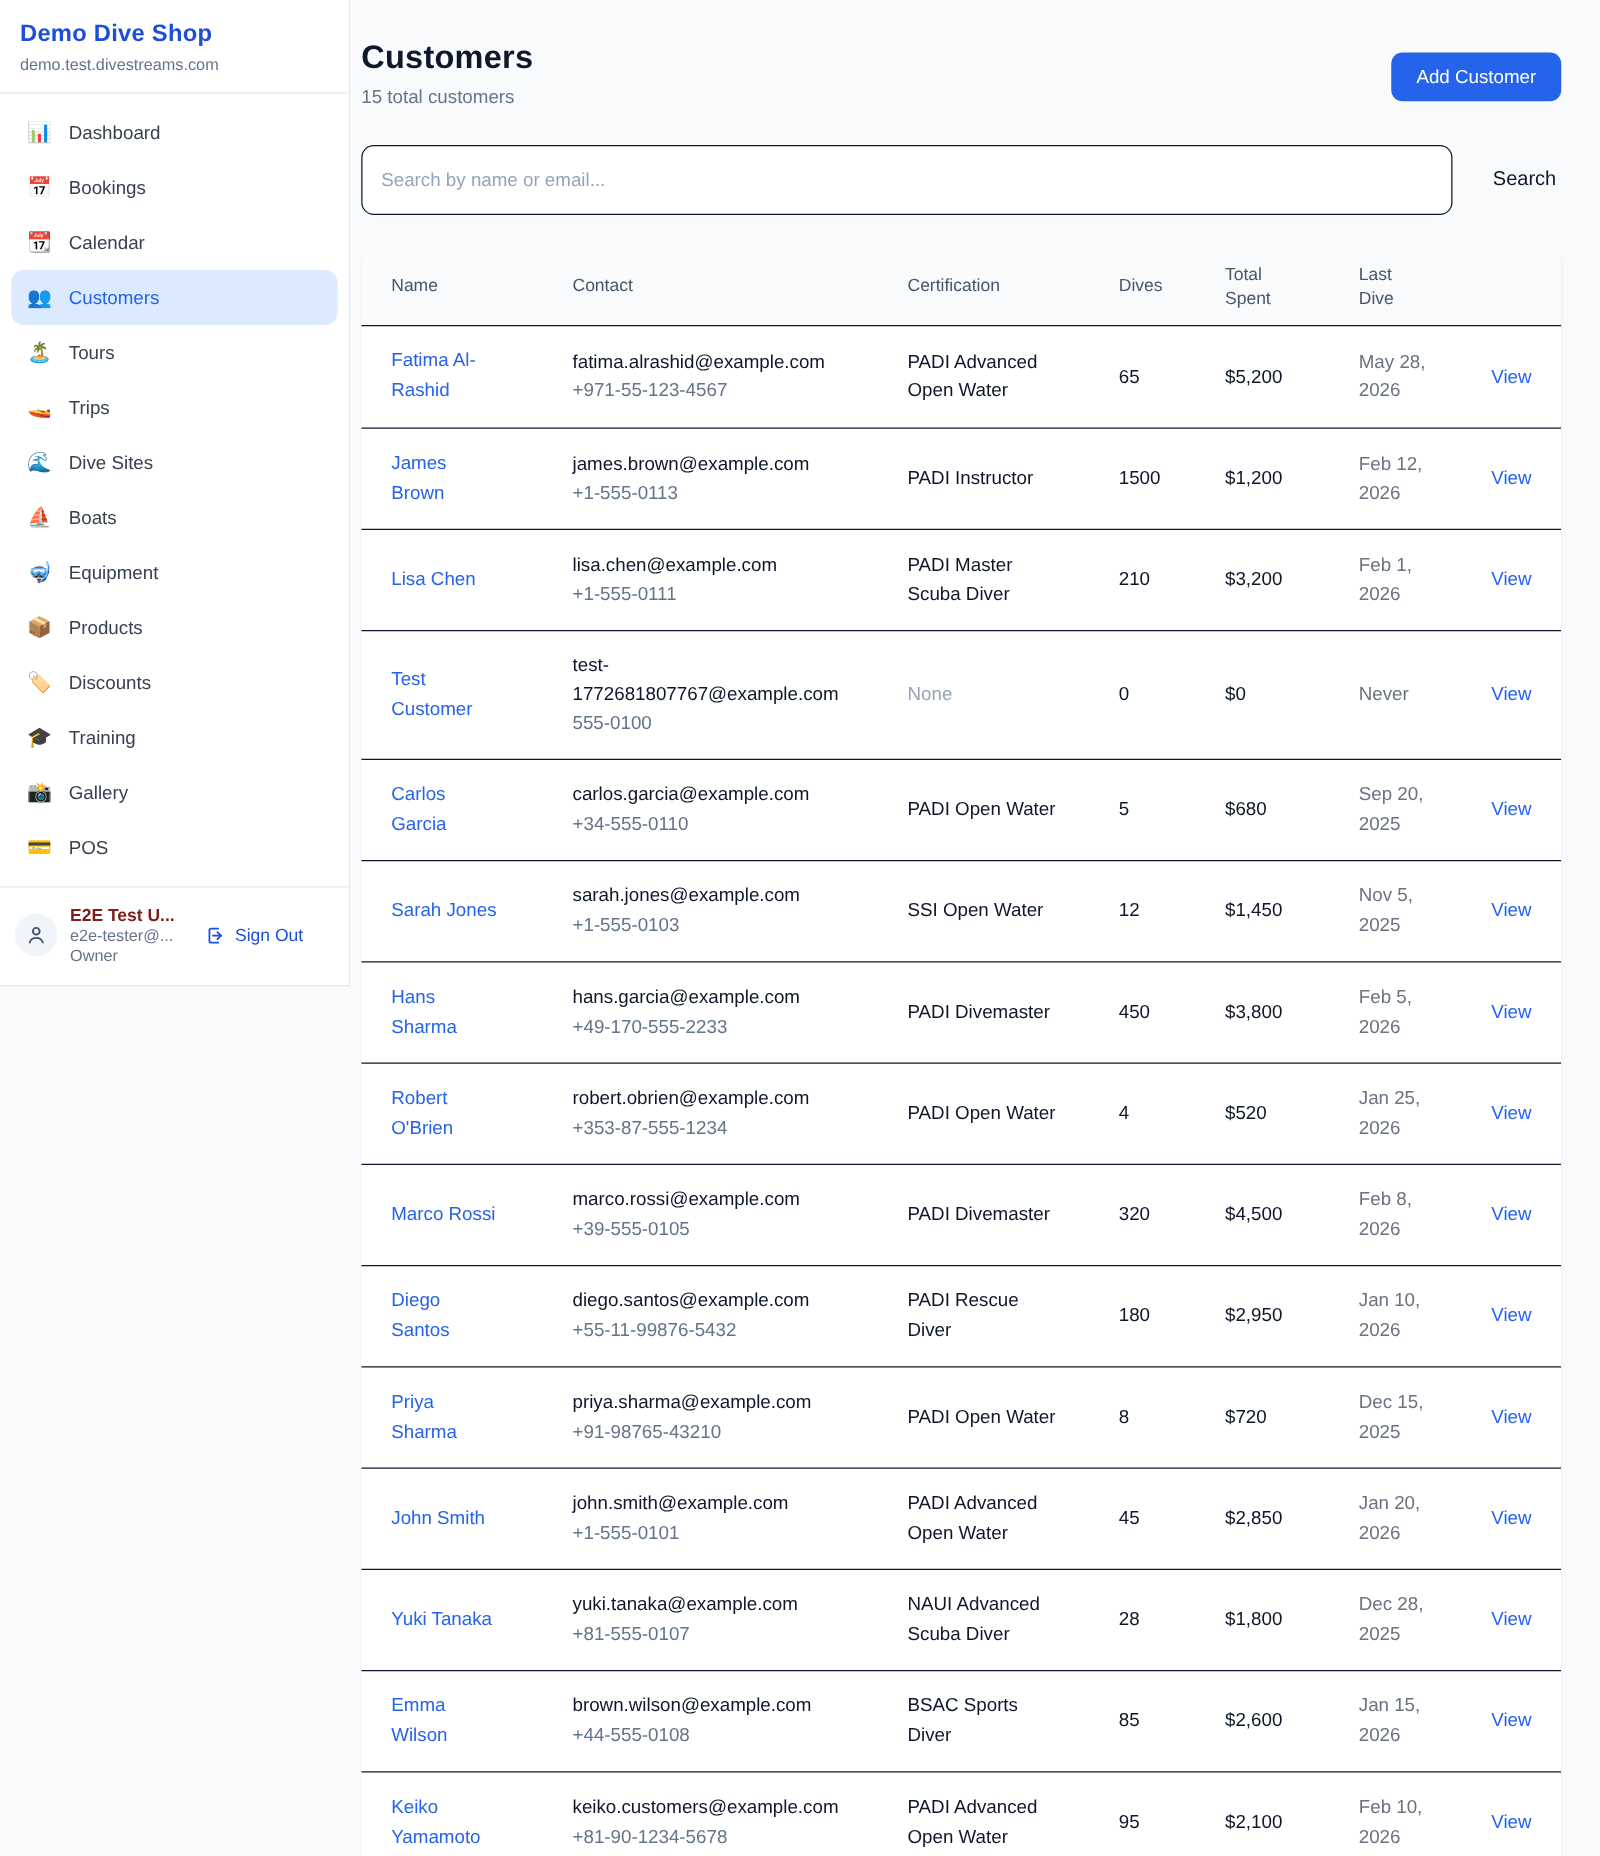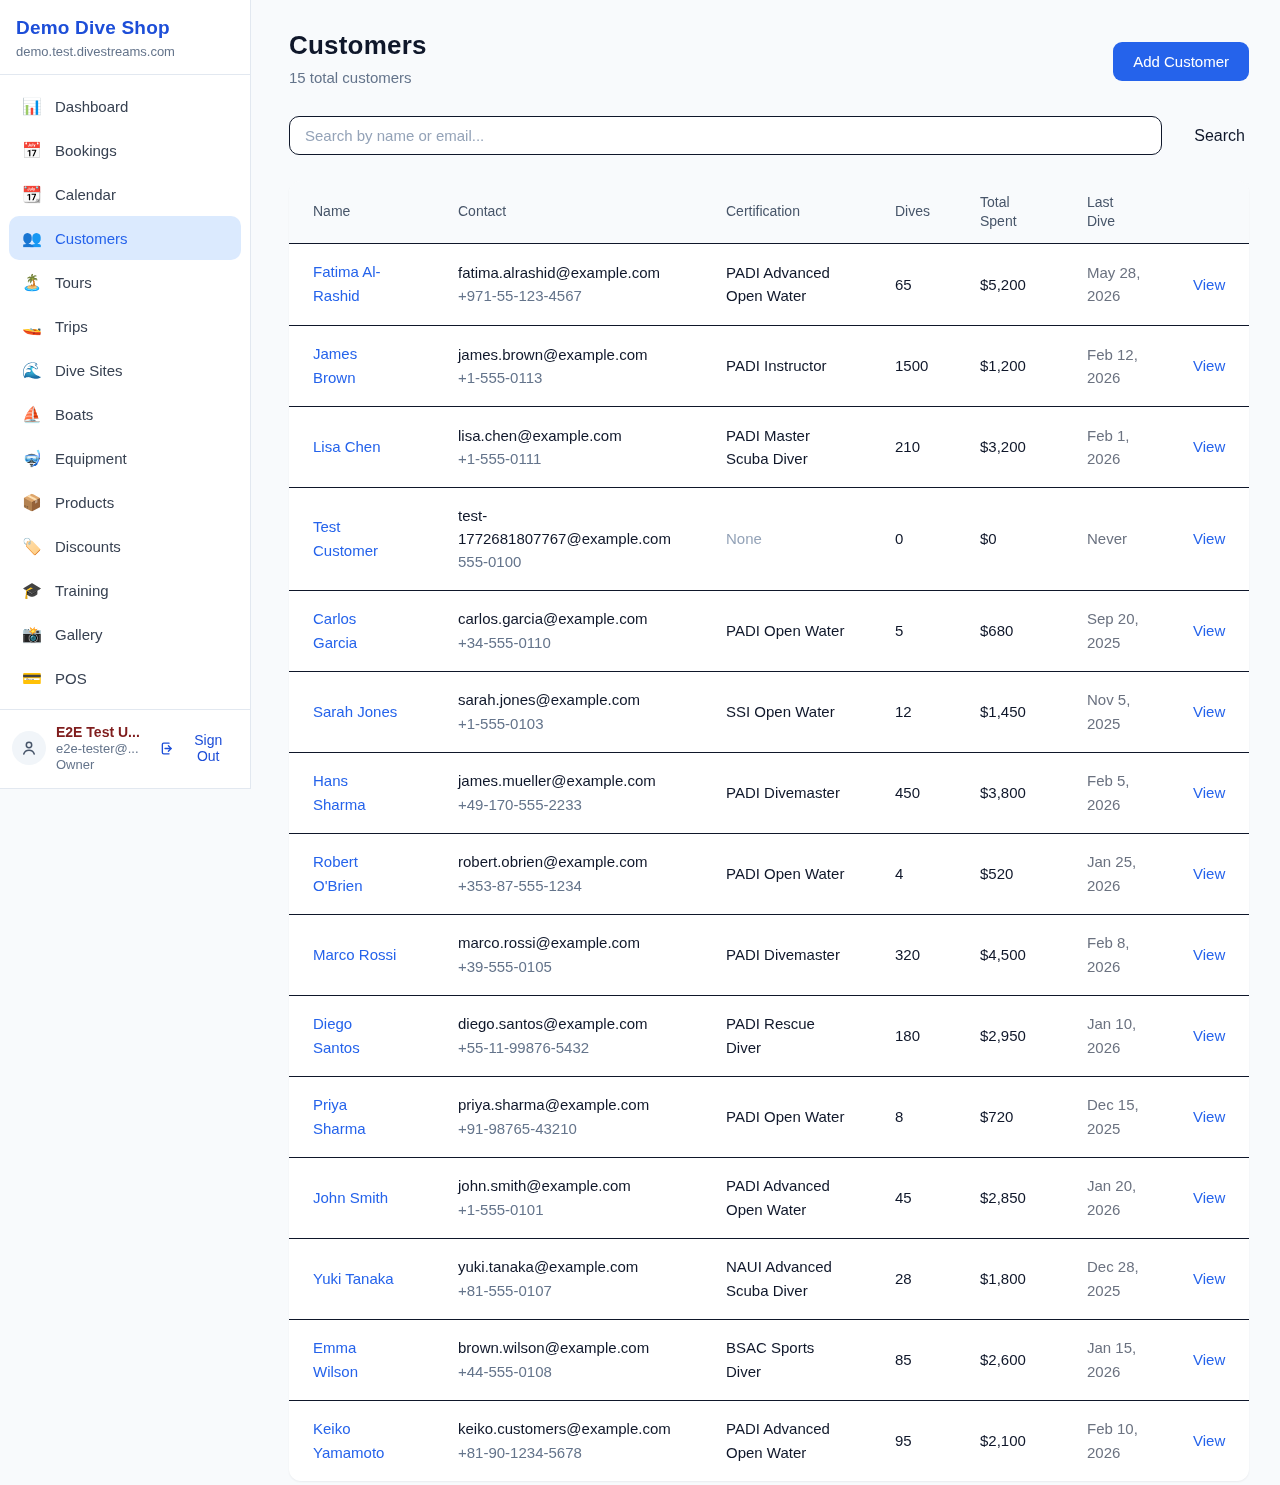--- a/index.html
+++ b/index.html
@@ -9,21 +9,21 @@
     background: #f8fafc;
     color: #0f172a;
     position: relative;
     overflow: hidden;
   }
 
   
   .sidebar {
     position: absolute;
     left: 0; top: 0;
-    width: 251px;
+    width: 280px;
     background: #ffffff;
     border-right: 1px solid #e2e8f0;
     border-bottom: 1px solid #e2e8f0;
   }
   .sidebar-header { padding: 17px 16px 15px 16px; border-bottom: 1px solid #e2e8f0; }
   .shop-name { color: #1d4ed8; font-size: 19px; font-weight: bold; letter-spacing: .2px; }
   .shop-domain { color: #64748b; font-size: 13px; margin-top: 5px; }
   .nav { padding: 9px 9px; }
   .nav-item {
     display: flex; align-items: center; gap: 13px;
@@ -68,21 +68,21 @@
     border: none; border-radius: 9px;
     font-size: 15px; font-weight: 500;
     padding: 11px 20px;
     font-family: inherit; cursor: pointer;
     margin-top: 12px;
   }
 
   .search-row { display: flex; align-items: center; margin-top: 30px; }
   .search-input {
     flex: 1;
-    height: 39px;
+    height: 56px;
     border: 1.5px solid #0f172a;
     border-radius: 10px;
     padding: 0 15px;
     font-size: 15px;
     font-family: inherit;
     color: #0f172a;
     background: #ffffff;
     outline: none;
   }
   .search-input::placeholder { color: #94a3b8; }
@@ -352,21 +352,21 @@
     <div class="td total">$1,450</div>
     <div class="td lastdive">Nov 5,
 2025</div>
     <div class="td"><a class="view-link">View</a></div>
   </div>
 
   <div class="trow">
     <div class="td"><a class="name-link">Hans
 Sharma</a></div>
     <div class="td">
-      <div class="email">james.mueller@example.com</div>
+      <div class="email">hans.garcia@example.com</div>
       <div class="phone">+49-170-555-2233</div>
     </div>
     <div class="td cert">PADI Divemaster</div>
     <div class="td dives">450</div>
     <div class="td total">$3,800</div>
     <div class="td lastdive">Feb 5,
 2026</div>
     <div class="td"><a class="view-link">View</a></div>
   </div>
 

